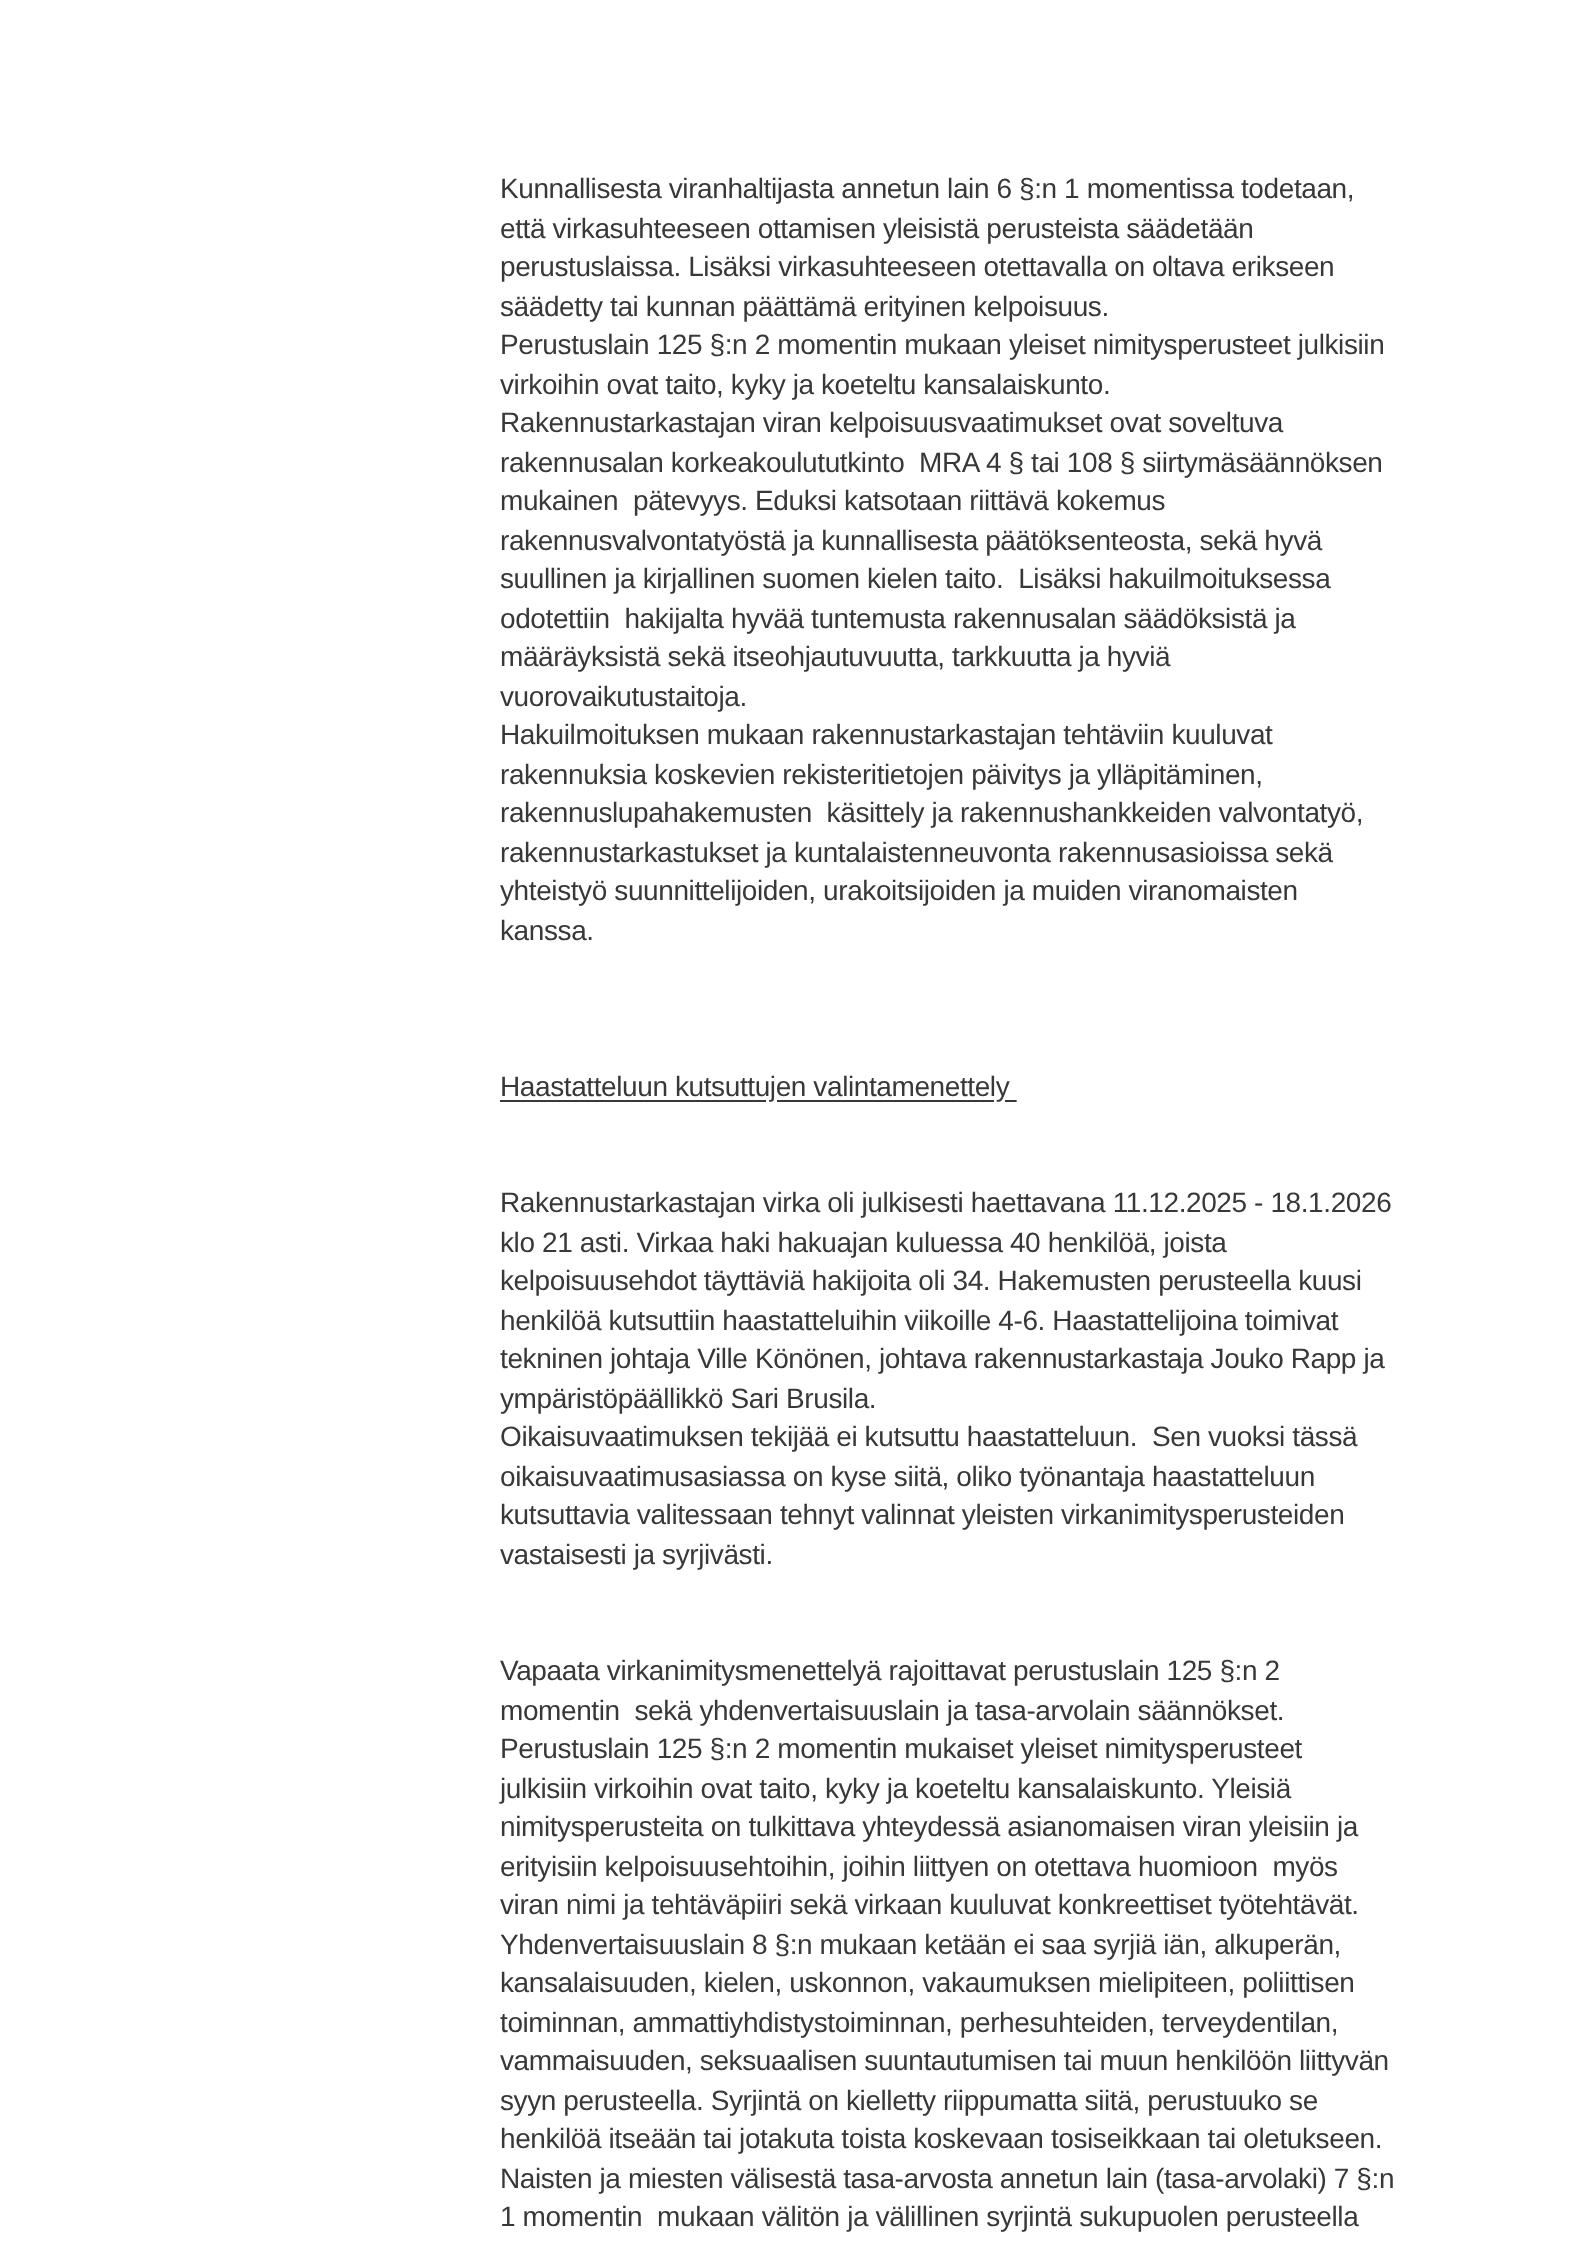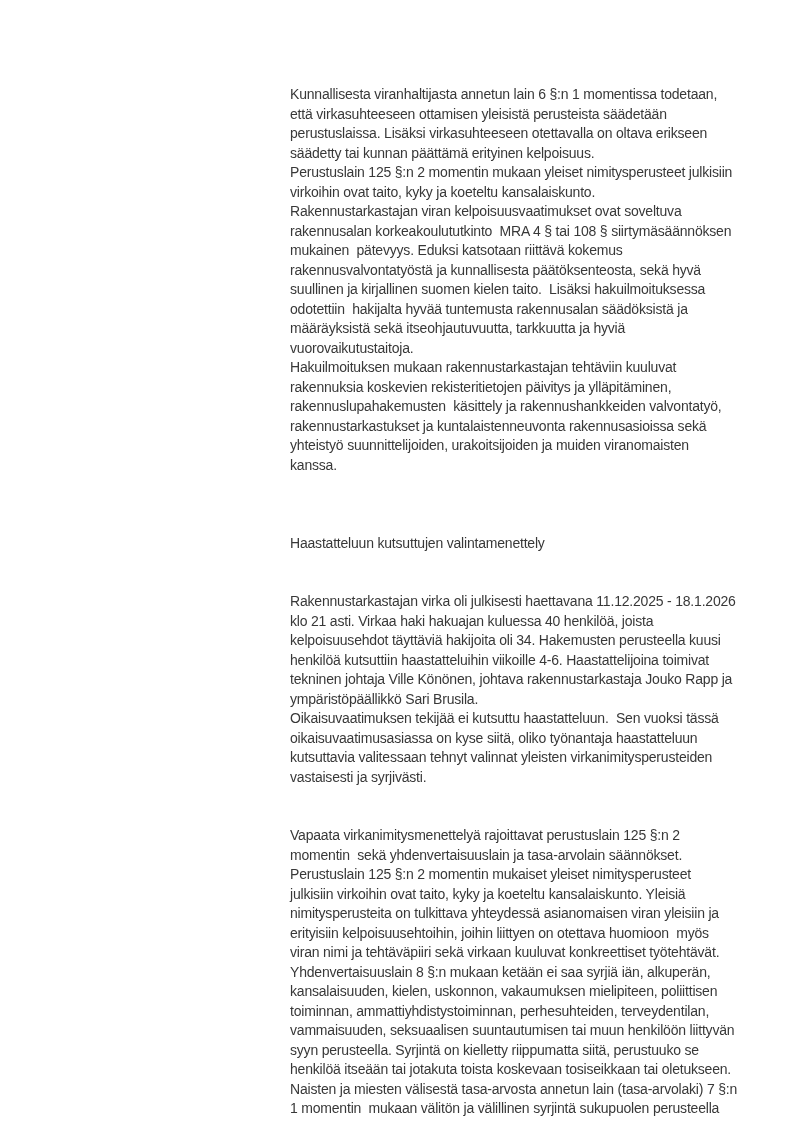--- a/index.html
+++ b/index.html
@@ -6,39 +6,39 @@
     margin: 0;
     padding: 0;
     background: #ffffff;
   }
   .page {
     position: relative;
     width: 752px;
     height: 1122px;
     background: var(--page-bg, #ffffff);
     overflow: hidden;
-    margin-left: 40px;
   }
   .content {
     position: absolute;
     left: 250px;
     top: 46px;
     width: 472px;
     font-family: "Liberation Sans", sans-serif;
     font-size: 14px;
     line-height: 19.5px;
     letter-spacing: -0.2px;
     color: var(--text-color, #383838);
     white-space: pre;
   }
   .para {
     margin: 0;
   }
   .heading {
     margin: 19.5px 0 0 0;
+    text-decoration: underline;
     text-underline-offset: 2px;
   }
 </style>
 </head>
 <body>
 
 <div class="page">
   <div class="content">
     <div class="para">Kunnallisesta viranhaltijasta annetun lain 6 §:n 1 momentissa todetaan,
 että virkasuhteeseen ottamisen yleisistä perusteista säädetään

